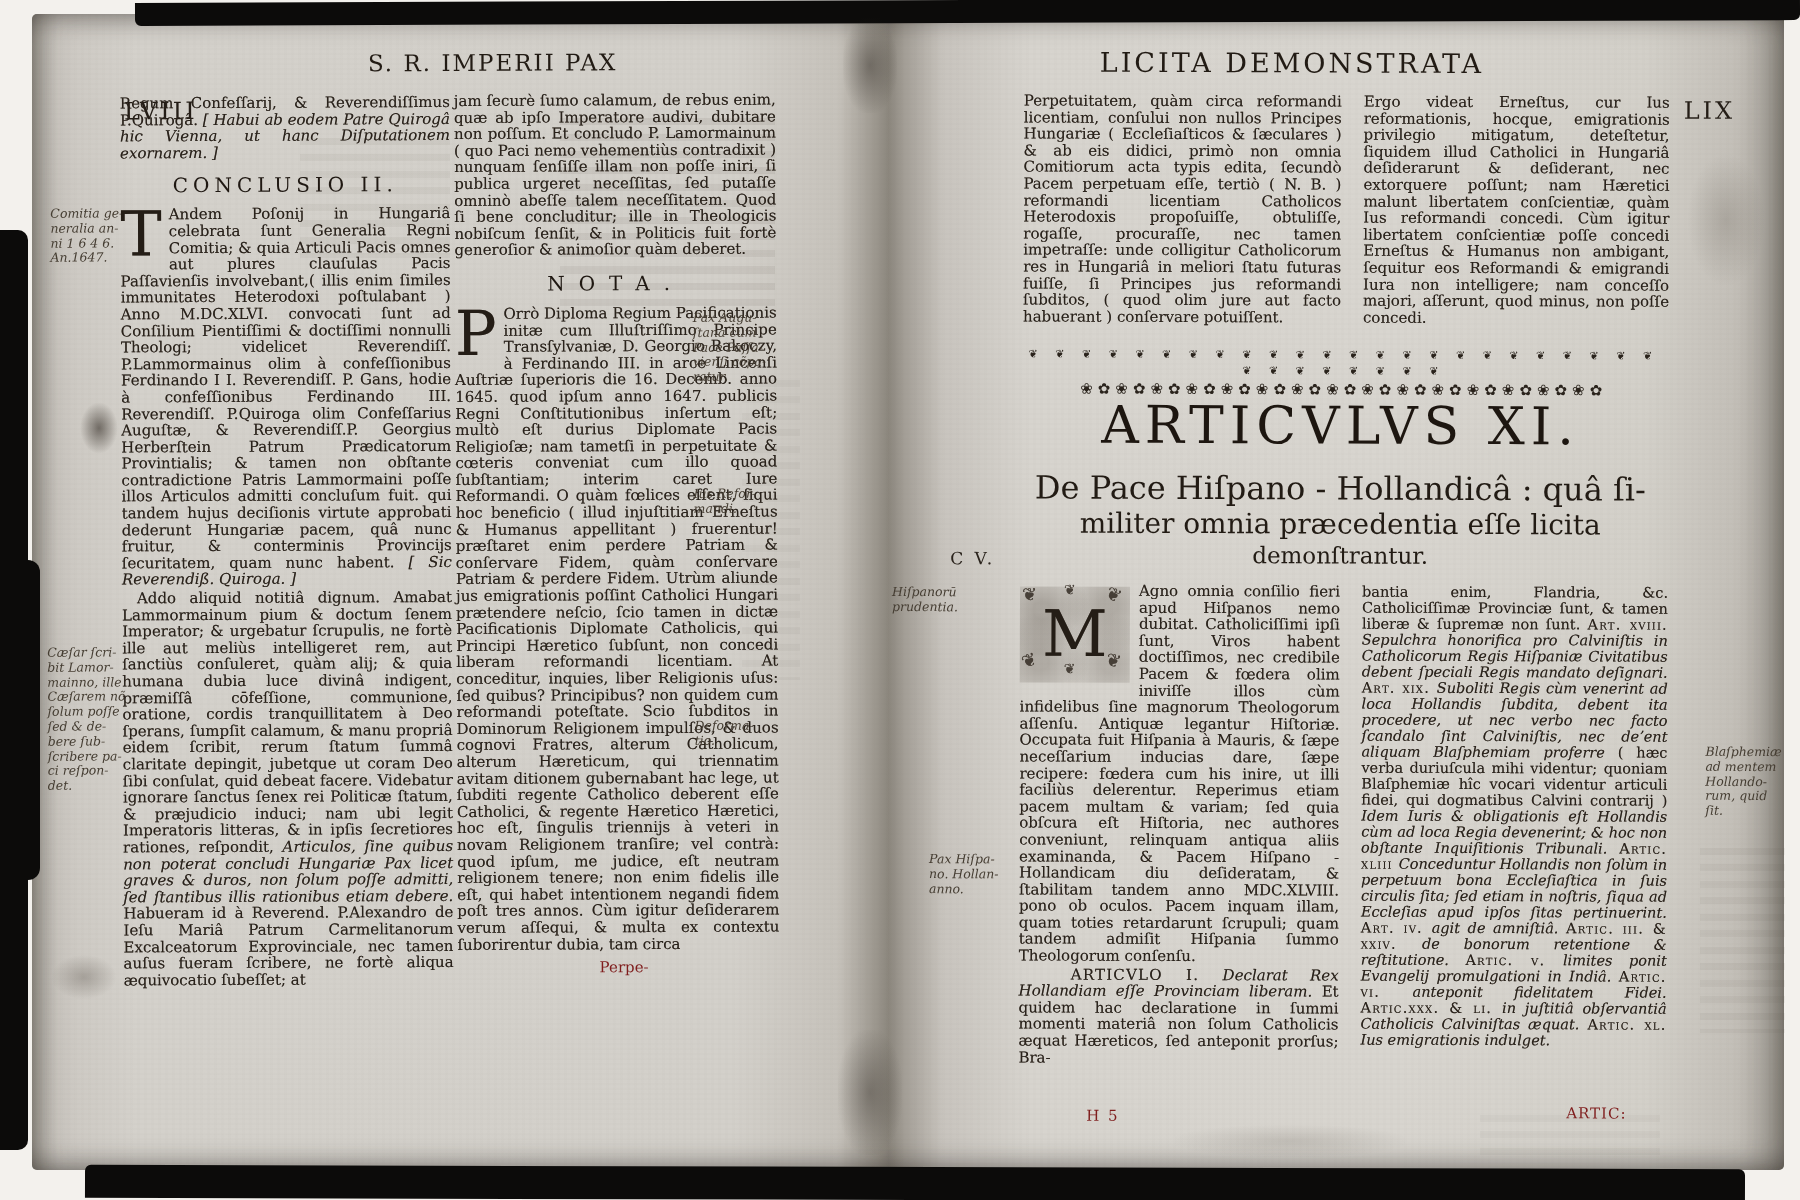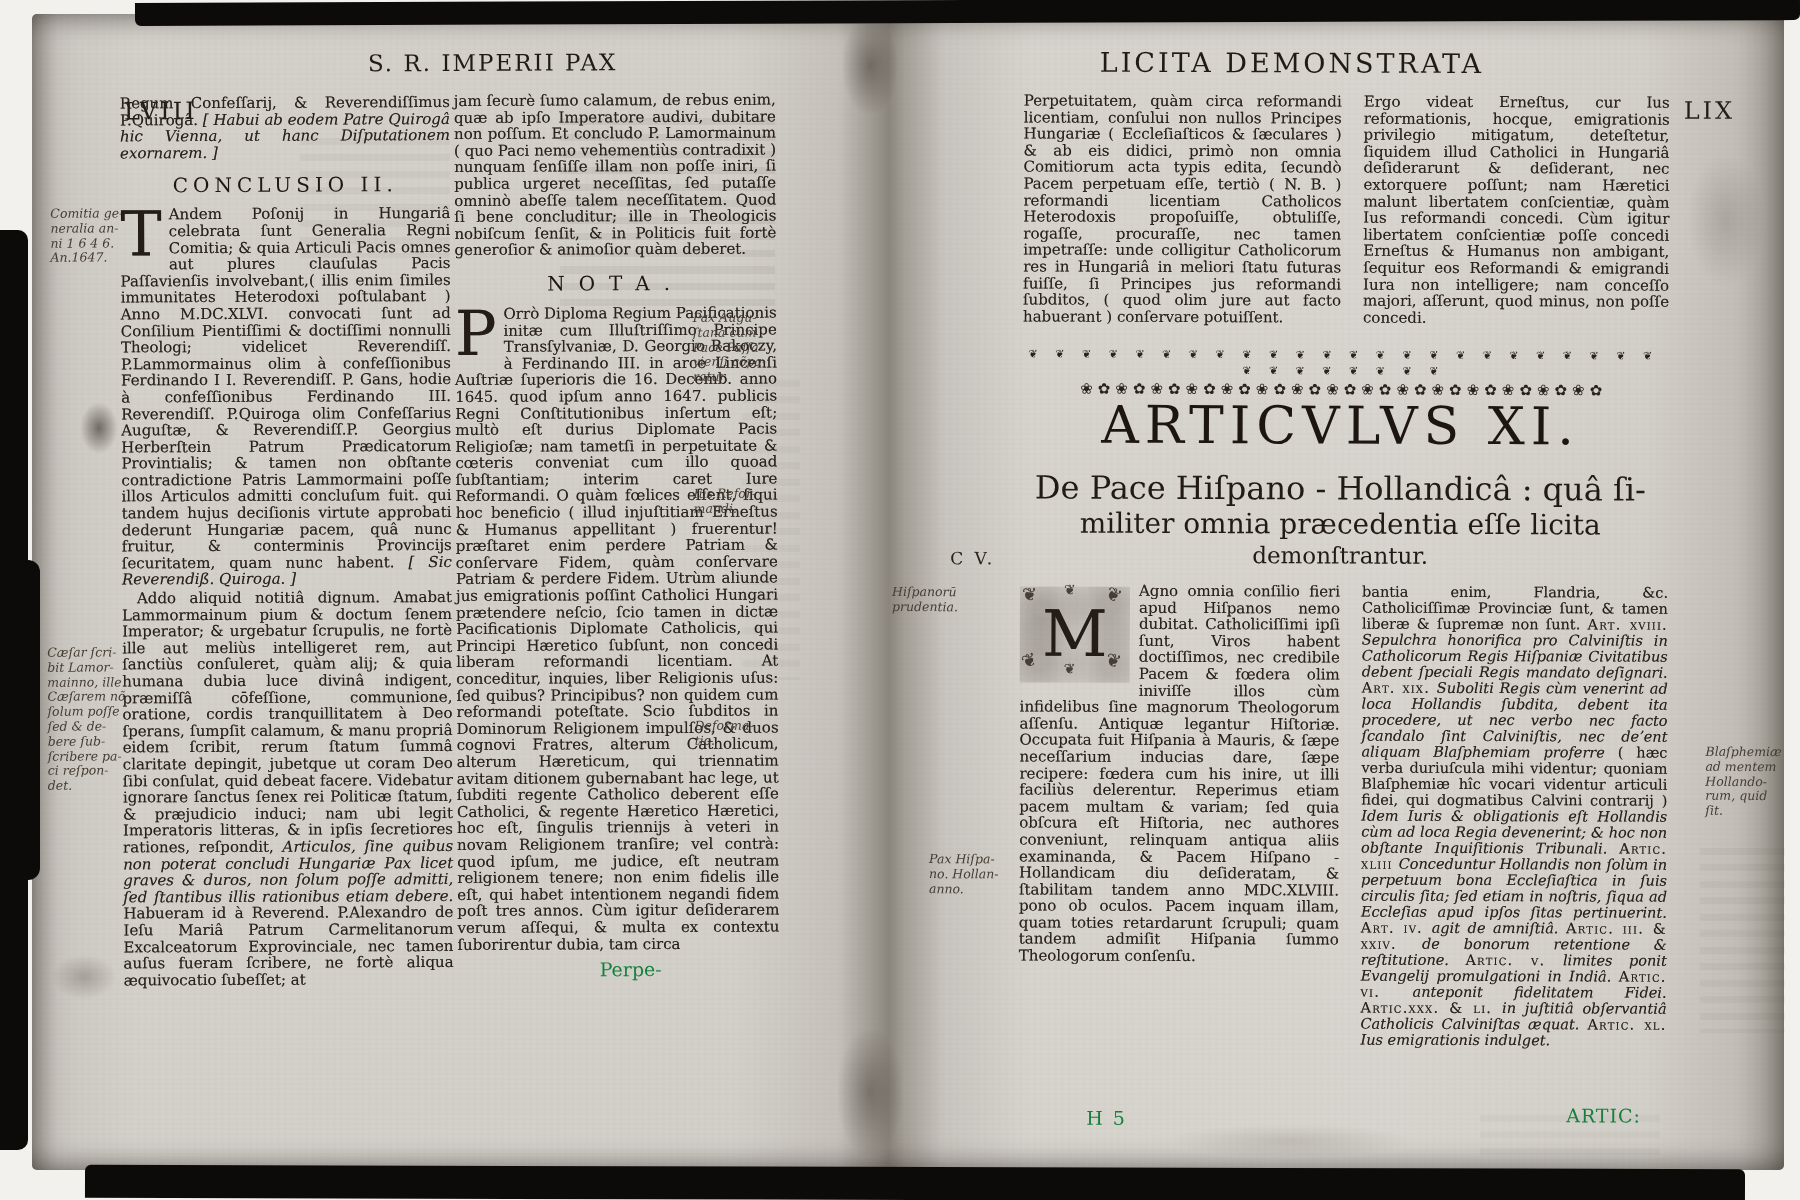--- a/index.html
+++ b/index.html
@@ -48,21 +48,21 @@
                radial-gradient(circle at 80% 20%,rgba(60,50,40,.25) 0 8%,transparent 42%),
                radial-gradient(circle at 18% 78%,rgba(60,50,40,.25) 0 8%,transparent 42%),
                radial-gradient(circle at 82% 80%,rgba(60,50,40,.22) 0 8%,transparent 42%);}
   .dcm b{position:absolute;left:50%;top:50%;transform:translate(-50%,-52%);
          font-size:64px;font-weight:normal;color:#241d16;}
   .mo{position:absolute;font-size:18px;color:#342c24;opacity:.85;
       font-family:"DejaVu Sans","Liberation Sans",sans-serif;}
   .orn{text-align:center;color:#2a231c;}
   .orn1{font-family:"DejaVu Sans",sans-serif;font-size:11px;letter-spacing:7px;line-height:16px;}
   .orn2{font-family:"DejaVu Sans",sans-serif;font-size:15px;letter-spacing:5px;line-height:20px;}
-  .cw{font-size:19px;color:#15803d;font-style:normal;}
+  .cw{font-size:15px;color:#7f1d1d;font-style:normal;}
   .cvmark{font-size:17px;letter-spacing:3px;color:#2a231c;}
   #leftcontent{left:0;top:0;width:1800px;height:1200px;transform:rotate(-0.25deg);}
   #rightcontent{left:0;top:0;width:1800px;height:1200px;transform:rotate(0.2deg);}
 </style>
 </head>
 <body>
 
 <div id="scan">
 
   <div id="spread" class="abs"></div>
@@ -169,20 +169,21 @@
     <div class="abs" style="left:1020px;top:582px;width:320px;">
       <p class="bt"><span class="dcm">
             <span class="mo" style="left:2px;top:0;">❦</span>
             <span class="mo" style="left:86px;top:0;transform:rotate(25deg);">❦</span>
             <span class="mo" style="left:2px;top:66px;transform:rotate(-20deg);">❦</span>
             <span class="mo" style="left:86px;top:66px;transform:rotate(15deg);">❦</span>
             <span class="mo" style="left:44px;top:-5px;font-size:14px;">❦</span>
             <span class="mo" style="left:44px;top:74px;font-size:14px;">❦</span>
             <b>M</b>
           </span><span>Agno omnia conſilio fieri apud Hiſpanos nemo dubitat. Catholiciſſimi ipſi ſunt, Viros habent doctiſſimos, nec credibile Pacem &amp; fœdera olim iniviſſe illos cùm infidelibus ſine magnorum Theologorum aſſenſu. Antiquæ legantur Hiſtoriæ. Occupata fuit Hiſpania à Mauris, &amp; ſæpe neceſſarium inducias dare, ſæpe recipere: fœdera cum his inire, ut illi faciliùs delerentur. Reperimus etiam pacem multam &amp; variam; ſed quia obſcura eſt Hiſtoria, nec authores conveniunt, relinquam antiqua aliis examinanda, &amp; Pacem Hiſpano - Hollandicam diu deſideratam, &amp; ſtabilitam tandem anno MDC.XLVIII. pono ob oculos. Pacem inquam illam, quam toties retardarunt ſcrupuli; quam tandem admiſit Hiſpania ſummo Theologorum conſenſu.</span></p>
+      <p class="bt ind2"><span><span class="sc">ARTICVLO I. </span><span class="it">Declarat Rex Hollandiam eſſe Provinciam liberam.</span><span> Et quidem hac declaratione in ſummi momenti materiâ non ſolum Catholicis æquat Hæreticos, ſed anteponit prorſus; Bra-</span></span></p>
     </div>
 
     <div class="abs rp2c" style="left:1362px;top:582px;width:306px;">
       <p class="bt"><span><span>bantia enim, Flandria, &amp;c. Catholiciſſimæ Provinciæ ſunt, &amp; tamen liberæ &amp; ſupremæ non ſunt. </span><span class="sc">Art. xviii. </span><span class="it">Sepulchra honorifica pro Calviniſtis in Catholicorum Regis Hiſpaniæ Civitatibus debent ſpeciali Regis mandato deſignari. </span><span class="sc">Art. xix. </span><span class="it">Suboliti Regis cùm venerint ad loca Hollandis ſubdita, debent ita procedere, ut nec verbo nec facto ſcandalo ſint Calviniſtis, nec deʼent aliquam Blaſphemiam proferre </span><span>( hæc verba duriuſcula mihi videntur; quoniam Blaſphemiæ hîc vocari videntur articuli fidei, qui dogmatibus Calvini contrarij ) </span><span class="it">Idem Iuris &amp; obligationis eſt Hollandis cùm ad loca Regia devenerint; &amp; hoc non obſtante Inquiſitionis Tribunali. </span><span class="sc">Artic. xliii </span><span class="it">Conceduntur Hollandis non ſolùm in perpetuum bona Eccleſiaſtica in ſuis circulis ſita; ſed etiam in noſtris, ſiqua ad Eccleſias apud ipſos ſitas pertinuerint. </span><span class="sc">Art. iv. </span><span class="it">agit de amniſtiâ. </span><span class="sc">Artic. iii. &amp; xxiv. </span><span class="it">de bonorum retentione &amp; reſtitutione. </span><span class="sc">Artic. v. </span><span class="it">limites ponit Evangelij promulgationi in Indiâ. </span><span class="sc">Artic. vi. </span><span class="it">anteponit fidelitatem Fidei. </span><span class="sc">Artic.xxx. &amp; li. </span><span class="it">in juſtitiâ obſervantiâ Catholicis Calviniſtas æquat. </span><span class="sc">Artic. xl. </span><span class="it">Ius emigrationis indulget.</span></span></p>
     </div>
 
     <div class="abs cw" style="left:1088px;top:1106px;letter-spacing:2px;">H 5</div>
     <div class="abs cw" style="left:1568px;top:1102px;letter-spacing:1px;">ARTIC:</div>
   </div>
 

